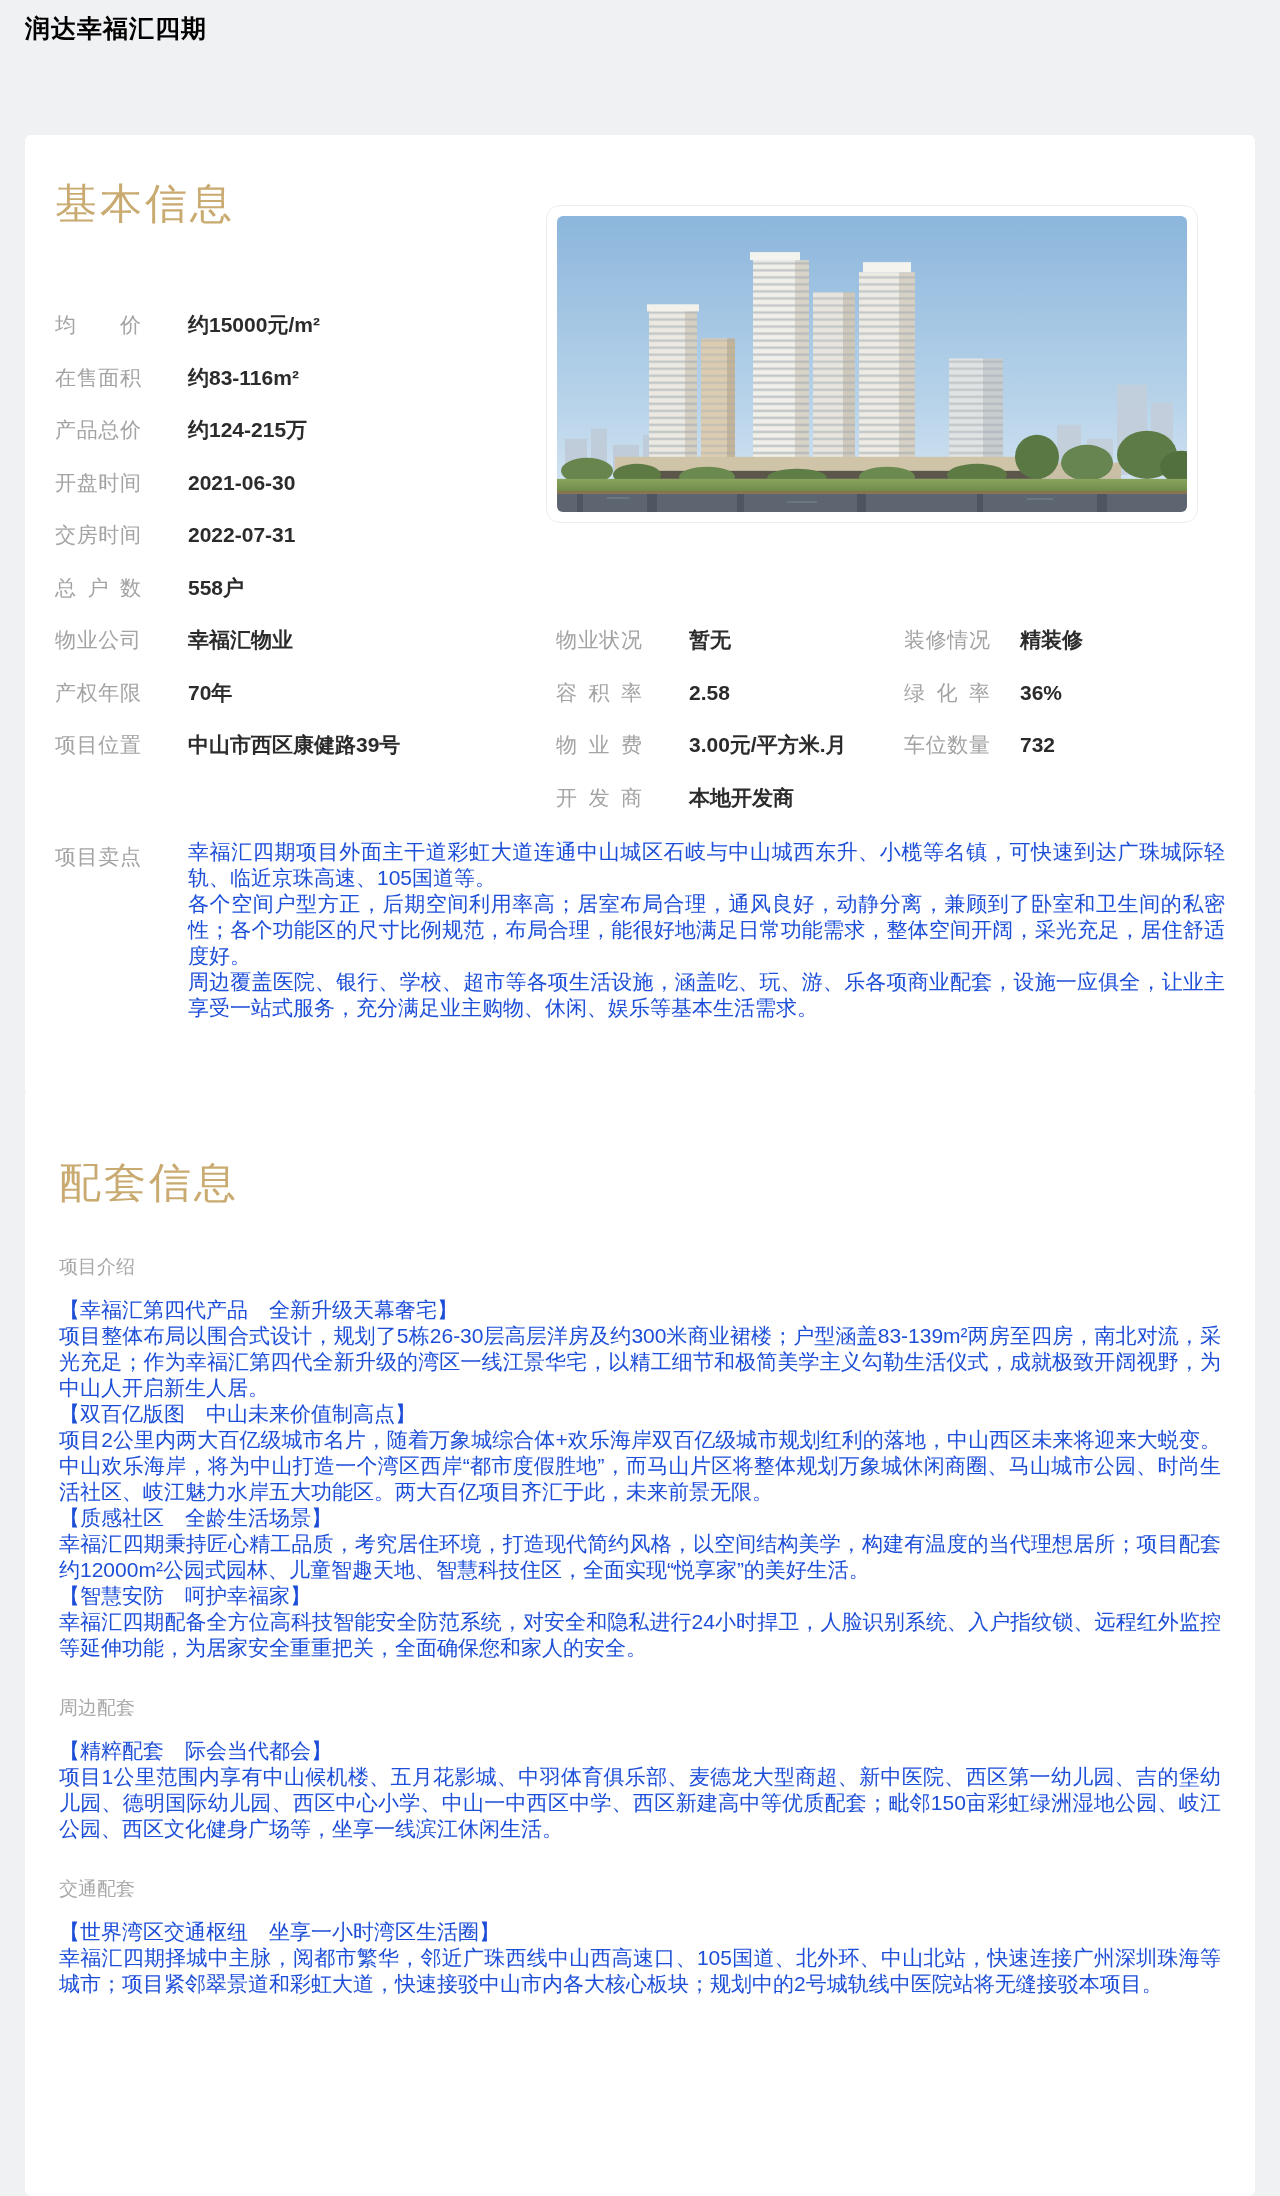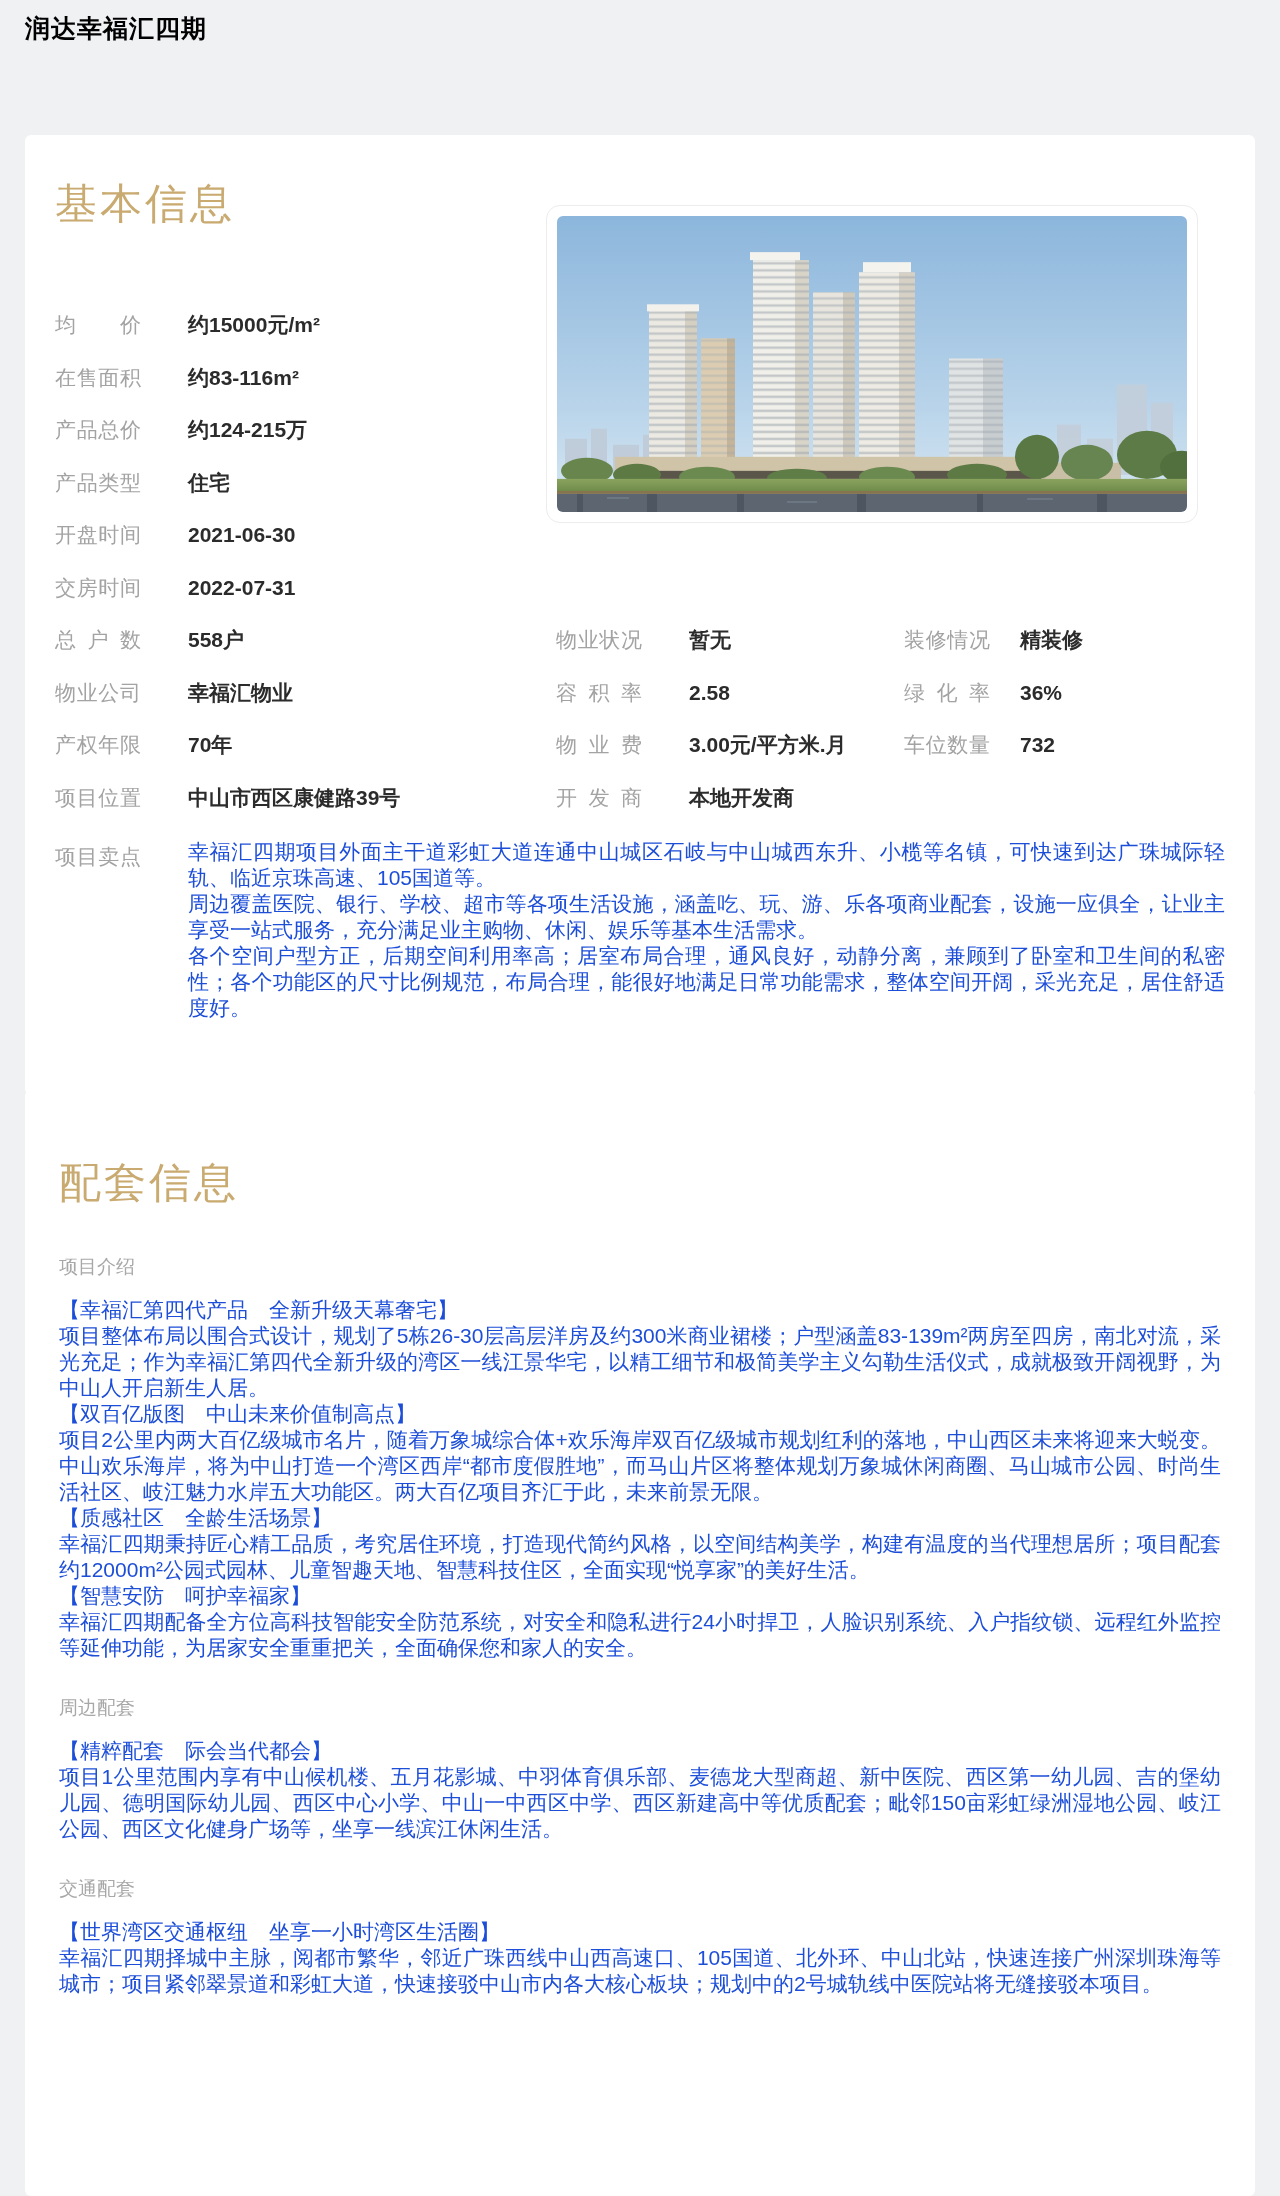--- a/index.html
+++ b/index.html
@@ -170,24 +170,20 @@
         <div class="row">
           <span class="flabel">在售面积</span>
           <span class="fvalue">约83-116m²</span>
         </div>
 
         <div class="row">
           <span class="flabel">产品总价</span>
           <span class="fvalue">约124-215万</span>
         </div>
 
-        <div class="row">
-          <span class="flabel">产品类型</span>
-          <span class="fvalue">住宅</span>
-        </div>
 
         <div class="row">
           <span class="flabel">开盘时间</span>
           <span class="fvalue">2021-06-30</span>
         </div>
 
         <div class="row">
           <span class="flabel">交房时间</span>
           <span class="fvalue">2022-07-31</span>
         </div>
@@ -253,23 +249,23 @@
           <span class="fvalue">732</span>
         </div>
       </div>
 
     <div class="selling">
       <span class="flabel">项目卖点</span>
       <div class="selling-text">
 
           <p class="para">幸福汇四期项目外面主干道彩虹大道连通中山城区石岐与中山城西东升、小榄等名镇，可快速到达广珠城际轻轨、临近京珠高速、105国道等。</p>
 
+          <p class="para">各个空间户型方正，后期空间利用率高；居室布局合理，通风良好，动静分离，兼顾到了卧室和卫生间的私密性；各个功能区的尺寸比例规范，布局合理，能很好地满足日常功能需求，整体空间开阔，采光充足，居住舒适度好。</p>
+
           <p class="para">周边覆盖医院、银行、学校、超市等各项生活设施，涵盖吃、玩、游、乐各项商业配套，设施一应俱全，让业主享受一站式服务，充分满足业主购物、休闲、娱乐等基本生活需求。</p>
-
-          <p class="para">各个空间户型方正，后期空间利用率高；居室布局合理，通风良好，动静分离，兼顾到了卧室和卫生间的私密性；各个功能区的尺寸比例规范，布局合理，能很好地满足日常功能需求，整体空间开阔，采光充足，居住舒适度好。</p>
         </div>
     </div>
   </section>
 
   <section class="card card-amenities">
     <div class="amen-inner">
       <h2 class="sec-title">配套信息</h2>
 
       <div class="sub">
         <div class="sub-label">项目介绍</div>

